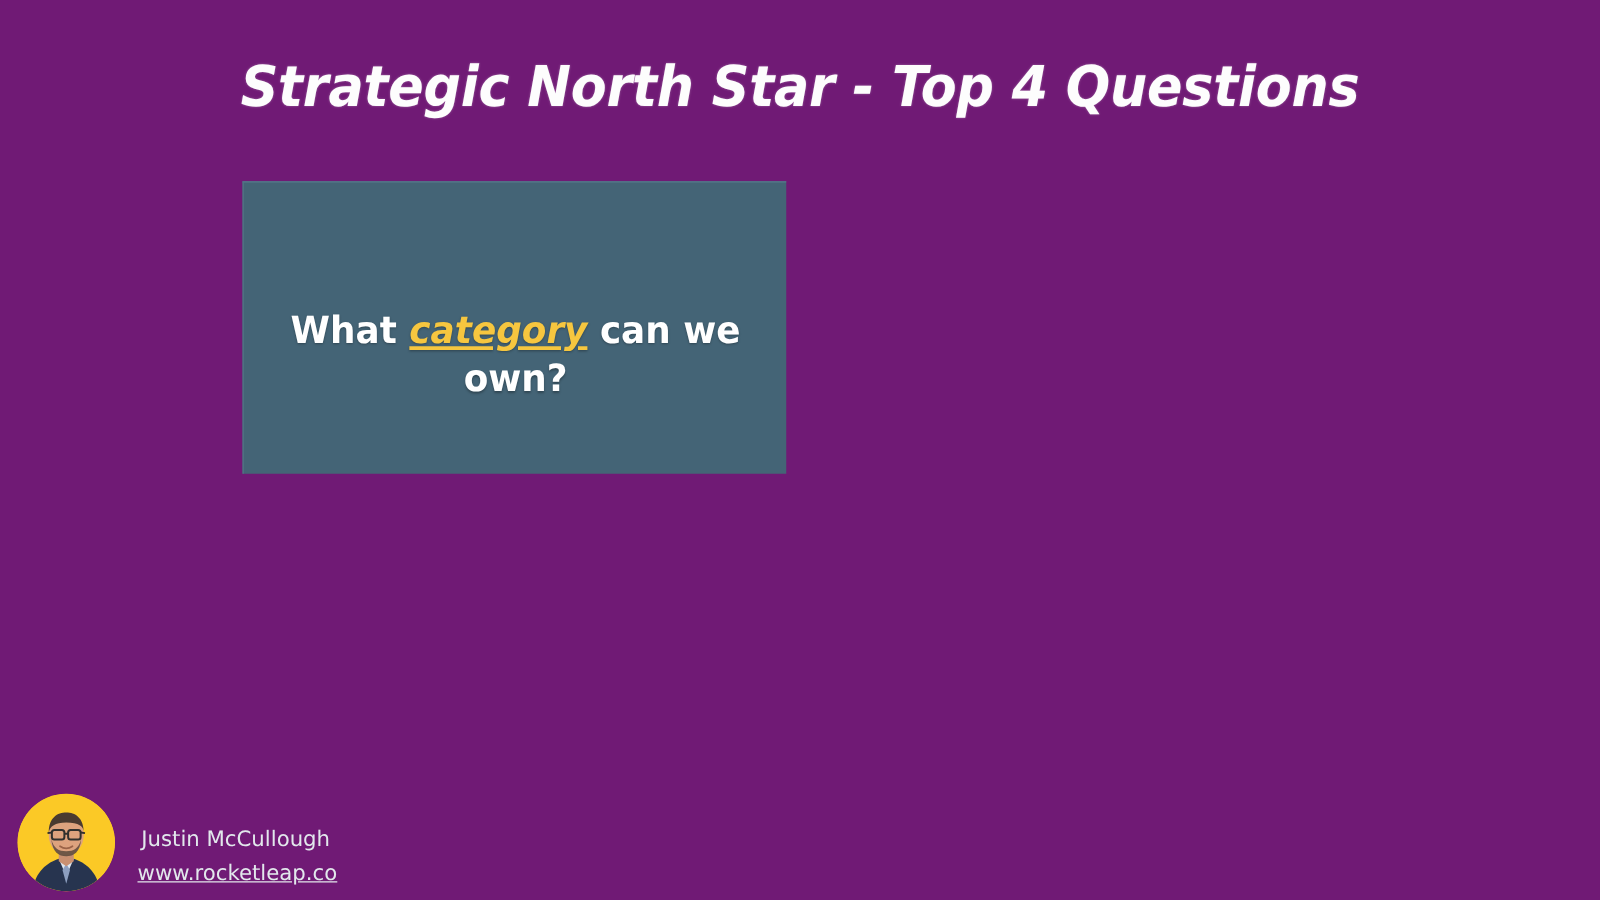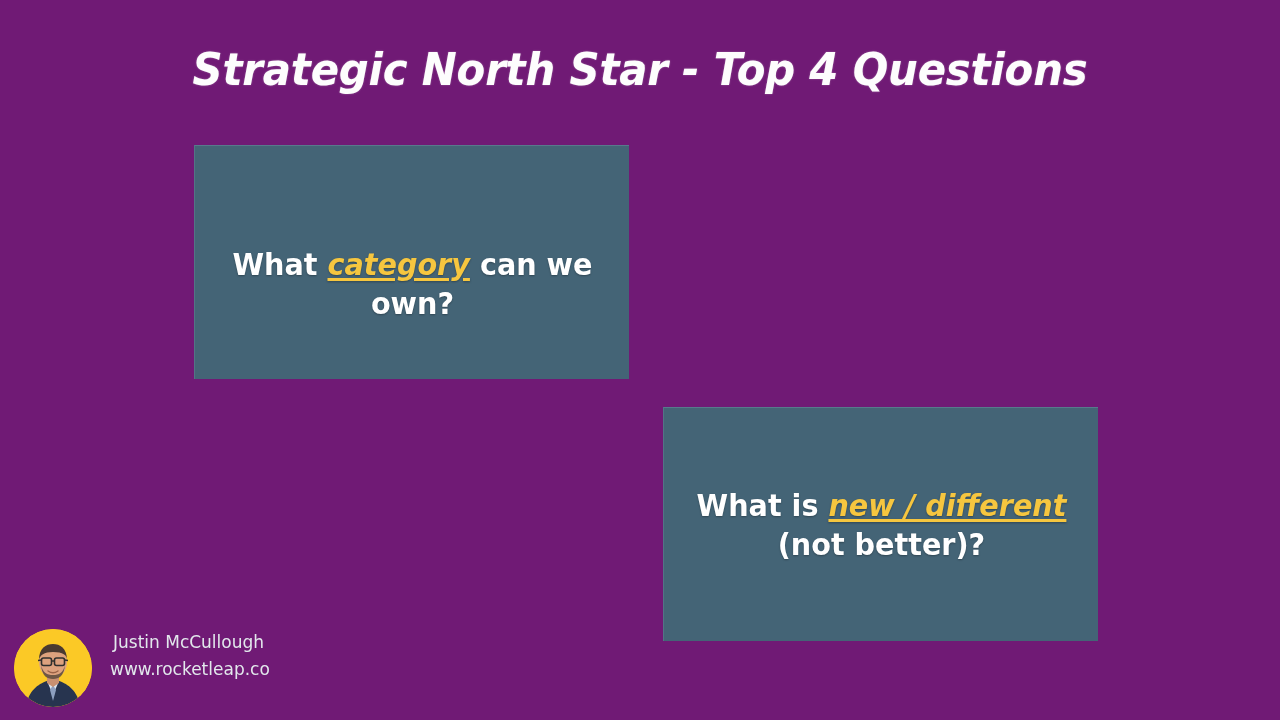--- a/index.html
+++ b/index.html
@@ -92,61 +92,58 @@
     text-decoration-thickness: 2.5px;
   }
 
   
   #attribution {
     position: absolute;
     left: 14px;
     top: 629px;
     height: 84px;
     display: flex;
-    align-items: flex-start;
+    align-items: flex-end;
   }
   #avatar {
     width: 78px;
     height: 78px;
     border-radius: 50%;
     background: #fbc926;
     overflow: hidden;
     position: relative;
     flex: 0 0 auto;
   }
   #avatar svg { display: block; }
   #attrib-text {
     margin-left: 18px;
     color: #e2e8ec;
     font-family: "DejaVu Sans", sans-serif;
     font-size: 17px;
     line-height: 27px;
     white-space: nowrap;
   }
   #attrib-name { display: block; padding-left: 3px; }
-  #attrib-site { display: block; }
+  #attrib-site { display: block; text-decoration: underline; }
 </style>
 </head>
 <body>
 
 <div id="slide">
 
   <div id="slide-title">Strategic North Star - Top 4 Questions</div>
 
   <div id="card-grid">
 
     <div class="card pos-tl">
       <div class="card-text"><span>What </span><span class="hl">category</span><span> can we own?</span></div>
     </div>
 
 
 
-    <div class="card pos-br">
-      <div class="card-text"><span>What is </span><span class="hl">new / different</span><span> (not better)?</span></div>
-    </div>
 
   </div>
 
   <div id="attribution">
 
     <div id="avatar">
       <svg width="78" height="78" viewBox="0 0 78 78">
         <circle cx="39" cy="39" r="39" fill="#fbc926"></circle>
 
         <path d="M12 78 C14 62 24 55 33 52 L45 52 C54 55 64 62 66 78 Z" fill="#27344f"></path>

